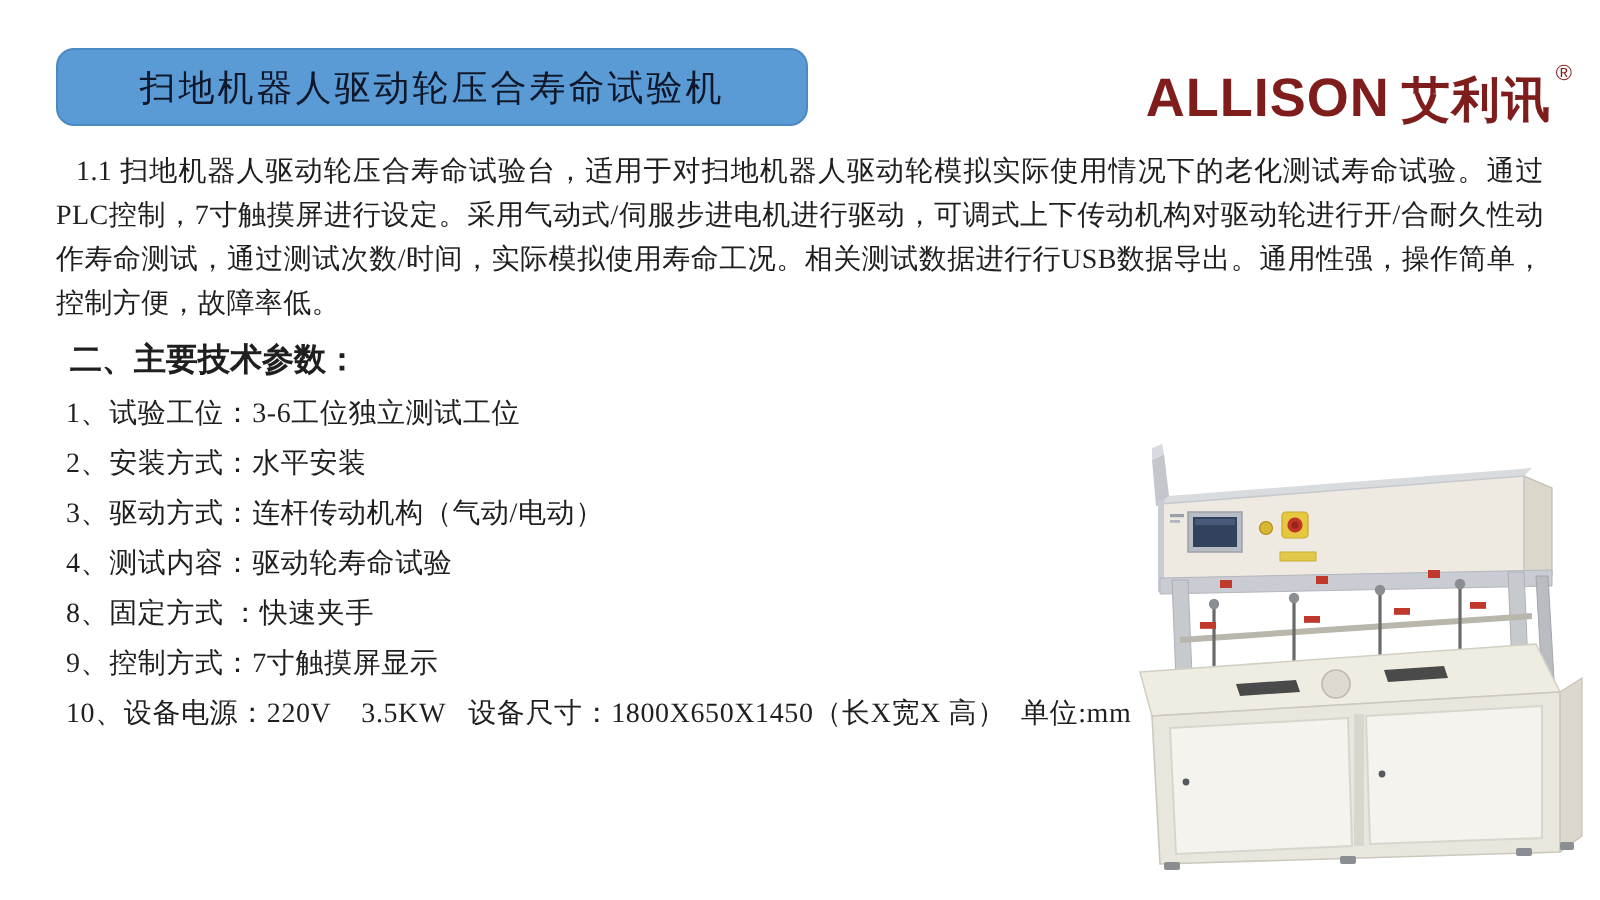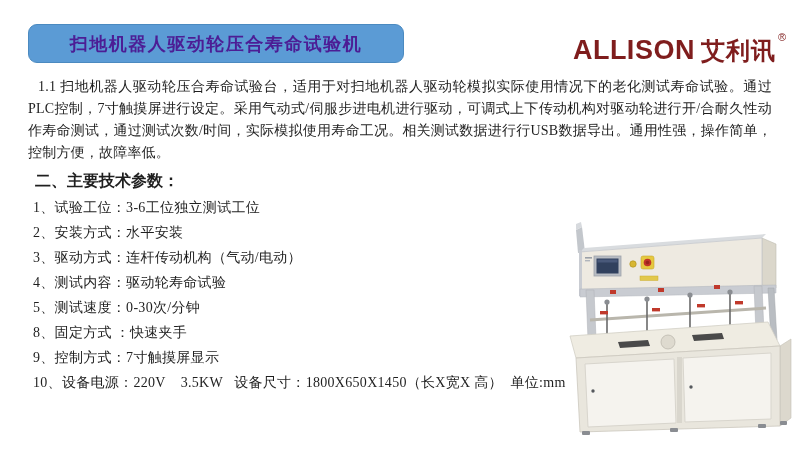--- a/index.html
+++ b/index.html
@@ -7,21 +7,21 @@
     width:800px;height:450px;position:relative;overflow:hidden;
     background:#ffffff;color:#1f1f1f;
     font-family:"Liberation Serif","DejaVu Serif",serif;
   }
   .banner{
     position:absolute;left:28px;top:24px;width:374px;height:37px;
     background:#5B9BD5;border:1px solid #4b8ac0;border-radius:9px;
     display:flex;align-items:center;justify-content:center;
   }
   .banner-title{
-    font-size:18px;font-weight:bold;color:#4c1d95;letter-spacing:1.5px;
+    font-size:18px;font-weight:normal;color:#0f172a;letter-spacing:1.5px;
   }
   .logo{
     position:absolute;top:31px;right:14px;
     font-family:"Liberation Sans","DejaVu Sans",sans-serif;
     font-weight:bold;color:#7f1d1d;white-space:nowrap;margin-left:24px;
   }
   .logo-latin{font-size:27px;letter-spacing:0.5px;}
   .logo-cjk{font-size:24px;margin-left:6px;letter-spacing:1px;}
   .logo-reg{font-size:11px;vertical-align:18px;margin-left:2px;font-weight:normal;}
   .content{
@@ -58,21 +58,20 @@
 </div>
 
 <div class="content">
   <div class="overview-paragraph">1.1 扫地机器人驱动轮压合寿命试验台，适用于对扫地机器人驱动轮模拟实际使用情况下的老化测试寿命试验。通过PLC控制，7寸触摸屏进行设定。采用气动式/伺服步进电机进行驱动，可调式上下传动机构对驱动轮进行开/合耐久性动作寿命测试，通过测试次数/时间，实际模拟使用寿命工况。相关测试数据进行行USB数据导出。通用性强，操作简单，控制方便，故障率低。</div>
   <div class="specs-heading">二、主要技术参数：</div>
   <div class="spec-list">
     <div class="spec-item">1、试验工位：3-6工位独立测试工位</div>
     <div class="spec-item">2、安装方式：水平安装</div>
     <div class="spec-item">3、驱动方式：连杆传动机构（气动/电动）</div>
     <div class="spec-item">4、测试内容：驱动轮寿命试验</div>
-    <div class="spec-item">5、测试速度：0-30次/分钟</div>
     <div class="spec-item">8、固定方式 ：快速夹手</div>
     <div class="spec-item">9、控制方式：7寸触摸屏显示</div>
     <div class="spec-item">10、设备电源：220V    3.5KW   设备尺寸：1800X650X1450（长X宽X 高）  单位:mm</div>
   </div>
 </div>
 
 <svg class="machine" viewBox="0 0 243 245" aria-hidden="true">
 
   <g>
     <polygon points="24,40 30,37 33,62 26,63" fill="#C3C7CC"></polygon>

